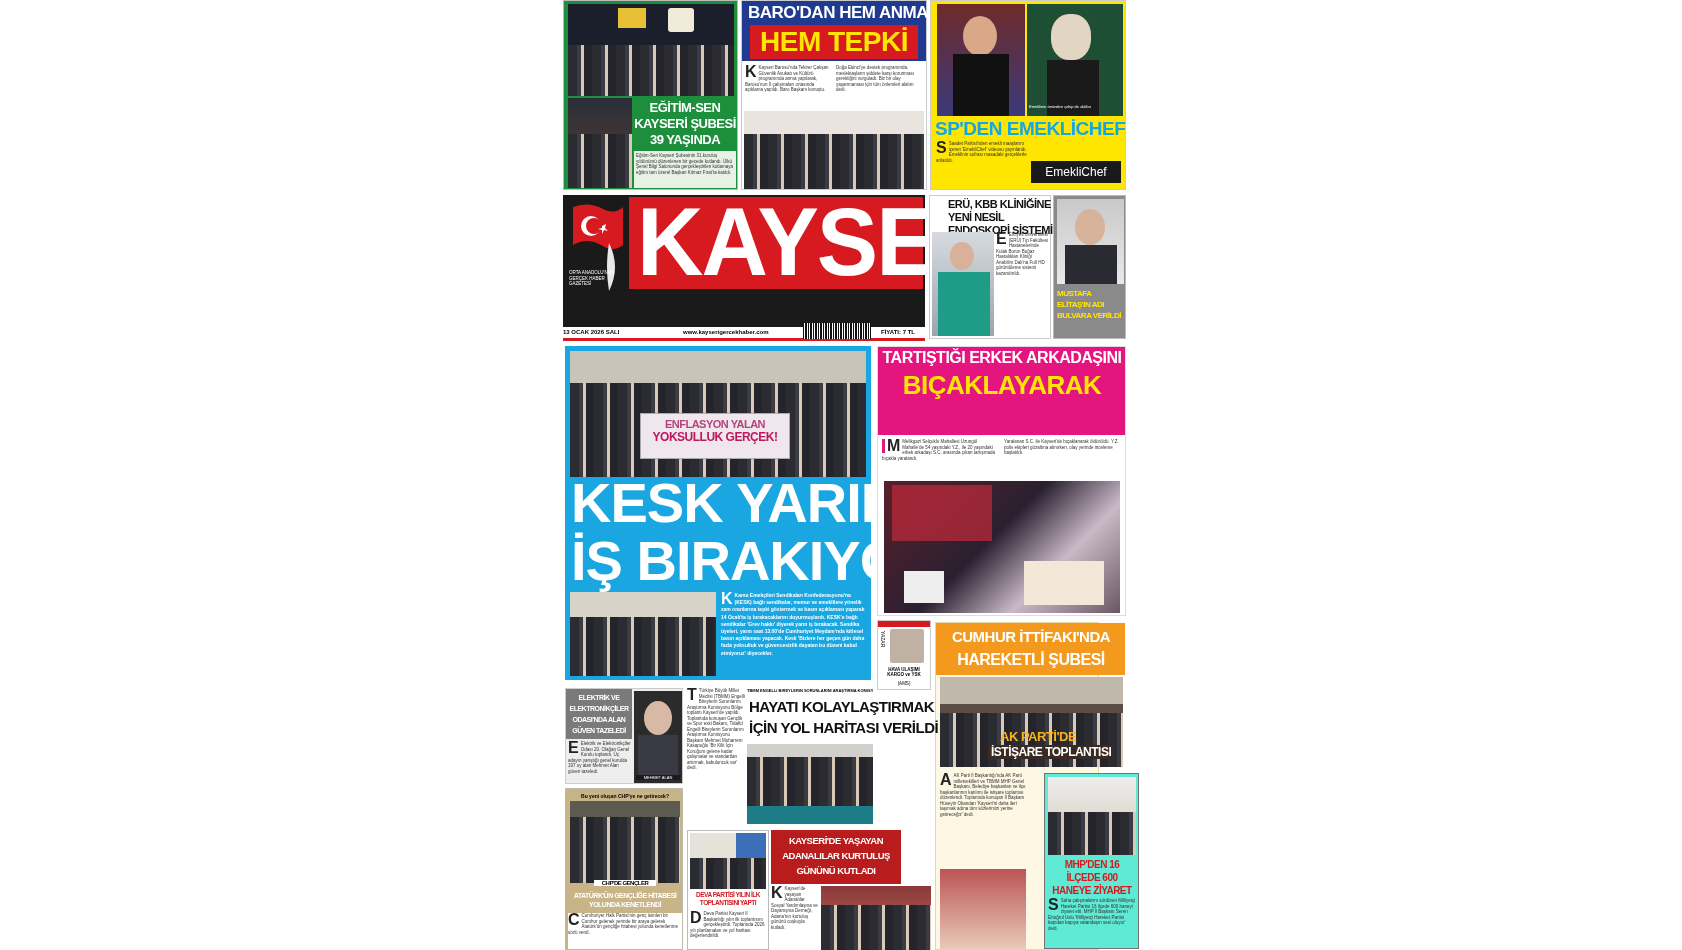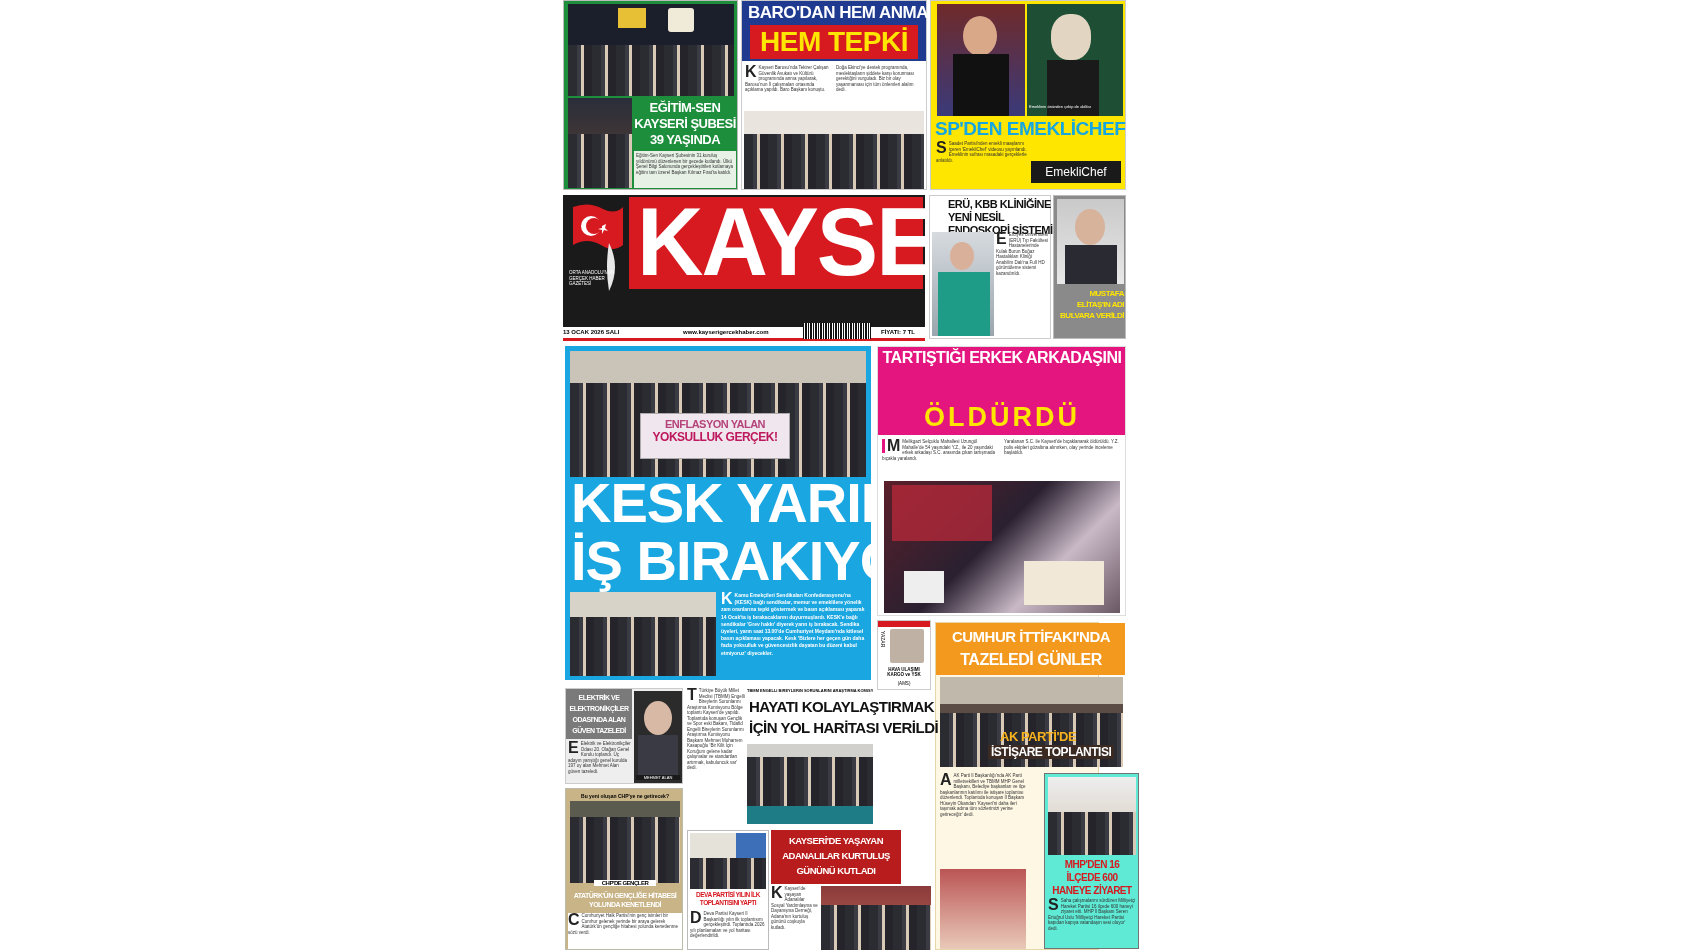--- a/index.html
+++ b/index.html
@@ -98,21 +98,21 @@
     <div class="abs txt" style="left:66px;top:36px;width:54px;height:104px;overflow:hidden;">
       <span class="drop">E</span><span>Erciyes Üniversitesi (ERÜ) Tıp Fakültesi Hastanelerinde Kulak Burun Boğaz Hastalıkları Kliniği Anabilim Dalı'na Full HD görüntüleme sistemi kazandırıldı.</span>
     </div>
   </div>
 
   <div class="abs" style="left:490px;top:195px;width:73px;height:144px;background:#8a8a8a;border:1px solid #bbb;">
     <div class="photo" style="left:3px;top:3px;width:67px;height:85px;background:linear-gradient(#c9c9c9,#e8e8e8);">
       <div class="abs" style="left:18px;top:10px;width:30px;height:36px;background:#d8b39c;border-radius:50%;"></div>
       <div class="abs" style="left:8px;top:46px;width:52px;height:40px;background:#2a2a33;"></div>
     </div>
-    <div class="abs cond" style="left:3px;top:92px;width:67px;font-size:8px;line-height:11px;color:#ffe600;text-align:right;">MUSTAFA ELİTAŞ'IN ADI BULVARA VERİLDİ</div>
+    <div class="abs cond" style="left:3px;top:92px;width:67px;font-size:8px;line-height:11px;color:#ffe600;text-align:left;">MUSTAFA ELİTAŞ'IN ADI BULVARA VERİLDİ</div>
   </div>
 
   <div class="abs" style="left:2px;top:346px;width:306px;height:334px;background:#19a6e1;">
     <div class="photo" style="left:5px;top:5px;width:296px;height:126px;background:linear-gradient(#c9c3b8 0 35%,#3f3c3a 35%);">
       <div class="people" style="height:75%;"></div>
       <div class="abs" style="left:70px;top:62px;width:150px;height:46px;background:#efe6ee;border:1px solid #aaa;text-align:center;">
         <div class="cond" style="font-size:11px;color:#b5437a;margin-top:4px;">ENFLASYON YALAN</div>
         <div class="cond" style="font-size:12px;color:#be185d;">YOKSULLUK GERÇEK!</div>
       </div>
     </div>
@@ -122,21 +122,21 @@
       <div class="people" style="height:70%;"></div>
     </div>
     <div class="abs txt" style="left:156px;top:246px;width:146px;height:84px;overflow:hidden;color:#fff;font-weight:700;font-size:5px;line-height:7.2px;">
       <span class="drop" style="color:#fff;">K</span><span>Kamu Emekçileri Sendikaları Konfederasyonu'na (KESK) bağlı sendikalar, memur ve emeklilere yönelik zam oranlarına tepki göstermek ve basın açıklaması yaparak 14 Ocak'ta iş bırakacaklarını duyurmuşlardı. KESK'e bağlı sendikalar 'Grev hakkı' diyerek yarın iş bırakacak. Sendika üyeleri, yarın saat 13.00'de Cumhuriyet Meydanı'nda kitlesel basın açıklaması yapacak. Kesk 'Bizlere her geçen gün daha fazla yoksulluk ve güvencesizlik dayatan bu düzeni kabul etmiyoruz' diyecekler.</span>
     </div>
   </div>
 
   <div class="abs" style="left:314px;top:346px;width:249px;height:270px;background:#fff;border:1px solid #ddd;">
     <div class="abs" style="left:0;top:0;width:247px;height:88px;background:#e5157f;">
       <div class="abs cond" style="left:4px;top:2px;width:240px;font-size:16px;color:#fff;white-space:nowrap;text-align:center;">TARTIŞTIĞI ERKEK ARKADAŞINI</div>
-      <div class="abs cond" style="left:4px;top:54px;width:240px;font-size:27px;line-height:32px;color:#ffe600;text-align:center;letter-spacing:3px;white-space:nowrap;">ÖLDÜRDÜ</div>
+      <div class="abs cond" style="left:4px;top:22px;width:240px;font-size:26px;line-height:32px;color:#ffe600;text-align:center;white-space:nowrap;">BIÇAKLAYARAK</div>
     </div>
     <div class="abs txt" style="left:4px;top:92px;width:118px;height:38px;overflow:hidden;">
       <span class="drop" style="border-left:3px solid #e5157f;padding-left:2px;">M</span><span>Melikgazi Selçuklu Mahallesi Uzungöl Mahalle'de 54 yaşındaki Y.Z., ile 20 yaşındaki erkek arkadaşı S.C. arasında çıkan tartışmada bıçakla yaralandı.</span>
     </div>
     <div class="abs txt" style="left:126px;top:92px;width:118px;height:38px;overflow:hidden;">
       <span>Yaralanan S.C. ile Kayseri'de bıçaklanarak öldürüldü. Y.Z. polis ekipleri gözaltına alınırken, olay yerinde inceleme başlatıldı.</span>
     </div>
     <div class="photo" style="left:6px;top:134px;width:236px;height:132px;background:linear-gradient(135deg,#5a1f2a,#2a2030 45%,#c9b9c7 70%,#6a5863);">
       <div class="abs" style="left:8px;top:4px;width:100px;height:56px;background:#c22a3a;opacity:.7;"></div>
       <div class="abs" style="left:20px;top:90px;width:40px;height:32px;background:#eee;"></div>
@@ -148,21 +148,21 @@
     <div class="abs" style="left:0;top:0;width:52px;height:6px;background:#d71920;"></div>
     <div class="abs" style="left:2px;top:10px;font-size:5px;writing-mode:vertical-rl;">YAZAR</div>
     <div class="photo" style="left:12px;top:8px;width:34px;height:34px;background:#bfb2a5;border-radius:2px;"></div>
     <div class="abs" style="left:2px;top:46px;width:48px;font-size:4.5px;text-align:center;font-weight:700;">HAVA ULAŞIMI KARGO ve YSK</div>
     <div class="abs" style="left:2px;top:60px;width:48px;font-size:4.5px;text-align:center;">(AMS)</div>
   </div>
 
   <div class="abs" style="left:372px;top:622px;width:164px;height:328px;background:#fdf7e4;border:1px solid #e7d7a8;padding-left:26px;">
     <div class="abs" style="left:0;top:0;width:189px;height:52px;background:#f39a1e;">
       <div class="abs cond" style="left:4px;top:3px;width:182px;font-size:15px;line-height:22px;color:#fff;text-align:center;white-space:nowrap;">CUMHUR İTTİFAKI'NDA</div>
-      <div class="abs cond" style="left:4px;top:26px;width:182px;font-size:16px;line-height:22px;color:#fff;text-align:center;white-space:nowrap;">TAZELEDİ GÜNLER</div>
+      <div class="abs cond" style="left:4px;top:26px;width:182px;font-size:16px;line-height:22px;color:#fff;text-align:center;white-space:nowrap;">HAREKETLİ ŞUBESİ</div>
     </div>
     <div class="photo" style="left:4px;top:54px;width:183px;height:90px;background:linear-gradient(#bfb8ab 0 30%,#5b4d45 30%);">
       <div class="people" style="height:60%;"></div>
       <div class="abs cond" style="left:60px;top:52px;font-size:13px;color:#f7b21e;white-space:nowrap;">AK PARTİ'DE</div>
       <div class="abs cond" style="left:48px;top:68px;font-size:12px;color:#fff;background:#3a2a22;padding:0 3px;white-space:nowrap;">İSTİŞARE TOPLANTISI</div>
     </div>
     <div class="abs txt" style="left:4px;top:150px;width:86px;height:92px;overflow:hidden;">
       <span class="drop">A</span><span>AK Parti İl Başkanlığı'nda AK Parti milletvekilleri ve TBMM MHP Genel Başkanı, Belediye başkanları ve ilçe başkanlarının katılımı ile istişare toplantısı düzenlendi. Toplantıda konuşan İl Başkanı Hüseyin Okandan 'Kayseri'ni daha ileri taşımak adına tüm sözlerimizi yerine getireceğiz' dedi.</span>
     </div>
     <div class="abs" style="left:108px;top:150px;width:95px;height:176px;background:#5eead4;border:1px solid #737373;">

